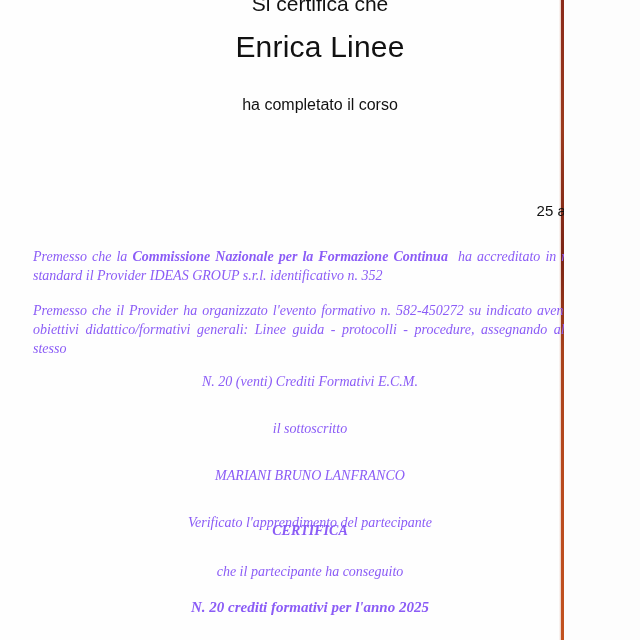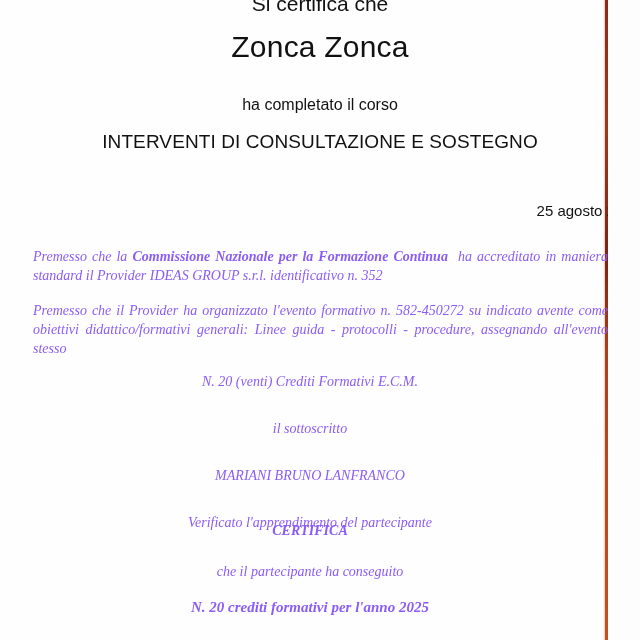--- a/index.html
+++ b/index.html
@@ -5,21 +5,21 @@
     html, body {
       margin: 0;
       padding: 0;
       width: 640px;
       height: 640px;
       overflow: hidden;
       background: #fdfdfd;
     }
     .page {
       position: relative;
-      width: 608px;
+      width: 564px;
       height: 640px;
       background: #fefefe;
       overflow: hidden;
     }
     .right-edge {
       position: absolute;
       top: 0;
       right: 0;
       width: 3px;
       height: 640px;
@@ -91,25 +91,24 @@
     #credits-year { top: 599px; left: -10px; font-weight: bold; font-size: 15px; }
   </style>
 </head>
 <body>
 
 <div class="page">
   <div class="right-edge-shadow"></div>
   <div class="right-edge"></div>
 
   <div id="cert-intro" class="center-line sans">Si certifica che</div>
-  <div id="participant-name" class="center-line sans">Zonca Zonca</div>
+  <div id="participant-name" class="center-line sans">Enrica Linee</div>
   <div id="completed-text" class="center-line sans">ha completato il corso</div>
 
   <div class="course-title sans">
-    <div>INTERVENTI DI CONSULTAZIONE E SOSTEGNO</div>
   </div>
   <div id="course-date" class="center-line sans">25 agosto 2025</div>
 
   <div id="para1" class="para serif"><span>Premesso che la </span><b>Commissione Nazionale per la Formazione Continua</b><span style="white-space: pre-wrap;">  ha accreditato in maniera standard il Provider IDEAS GROUP s.r.l. identificativo n. 352</span></div>
 
   <div id="para2" class="para serif">Premesso che il Provider ha organizzato l'evento formativo n. 582-450272 su indicato avente come obiettivi didattico/formativi generali: Linee guida - protocolli - procedure, assegnando all'evento stesso</div>
 
   <div id="credits-line" class="serif-center serif">N. 20 (venti) Crediti Formativi E.C.M.</div>
   <div id="undersigned" class="serif-center serif">il sottoscritto</div>
   <div id="signer-name" class="serif-center serif">MARIANI BRUNO LANFRANCO</div>

